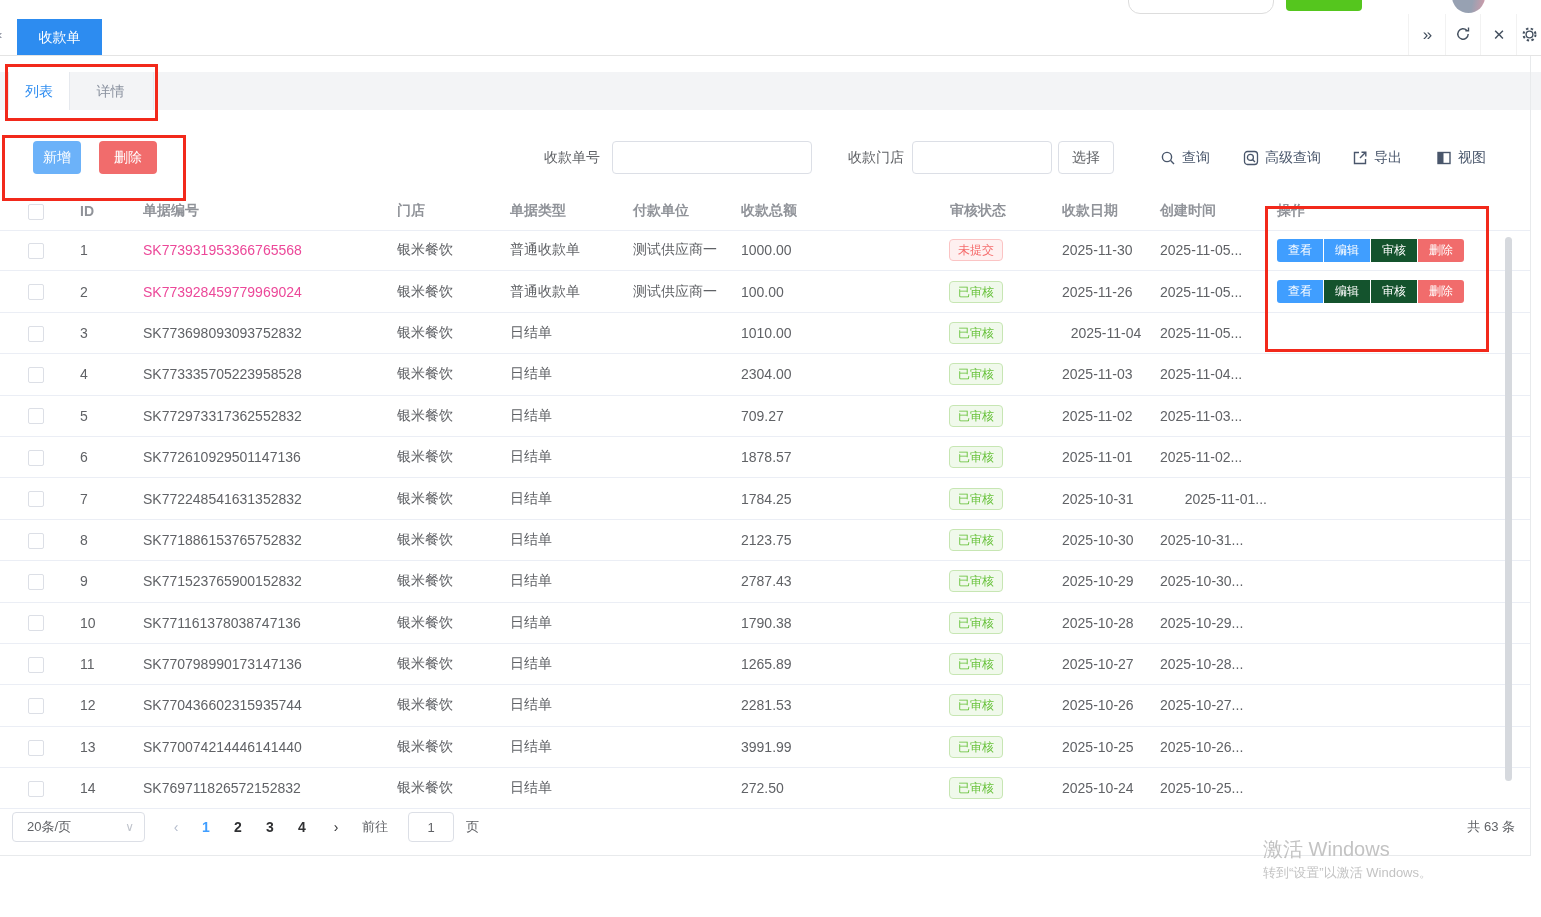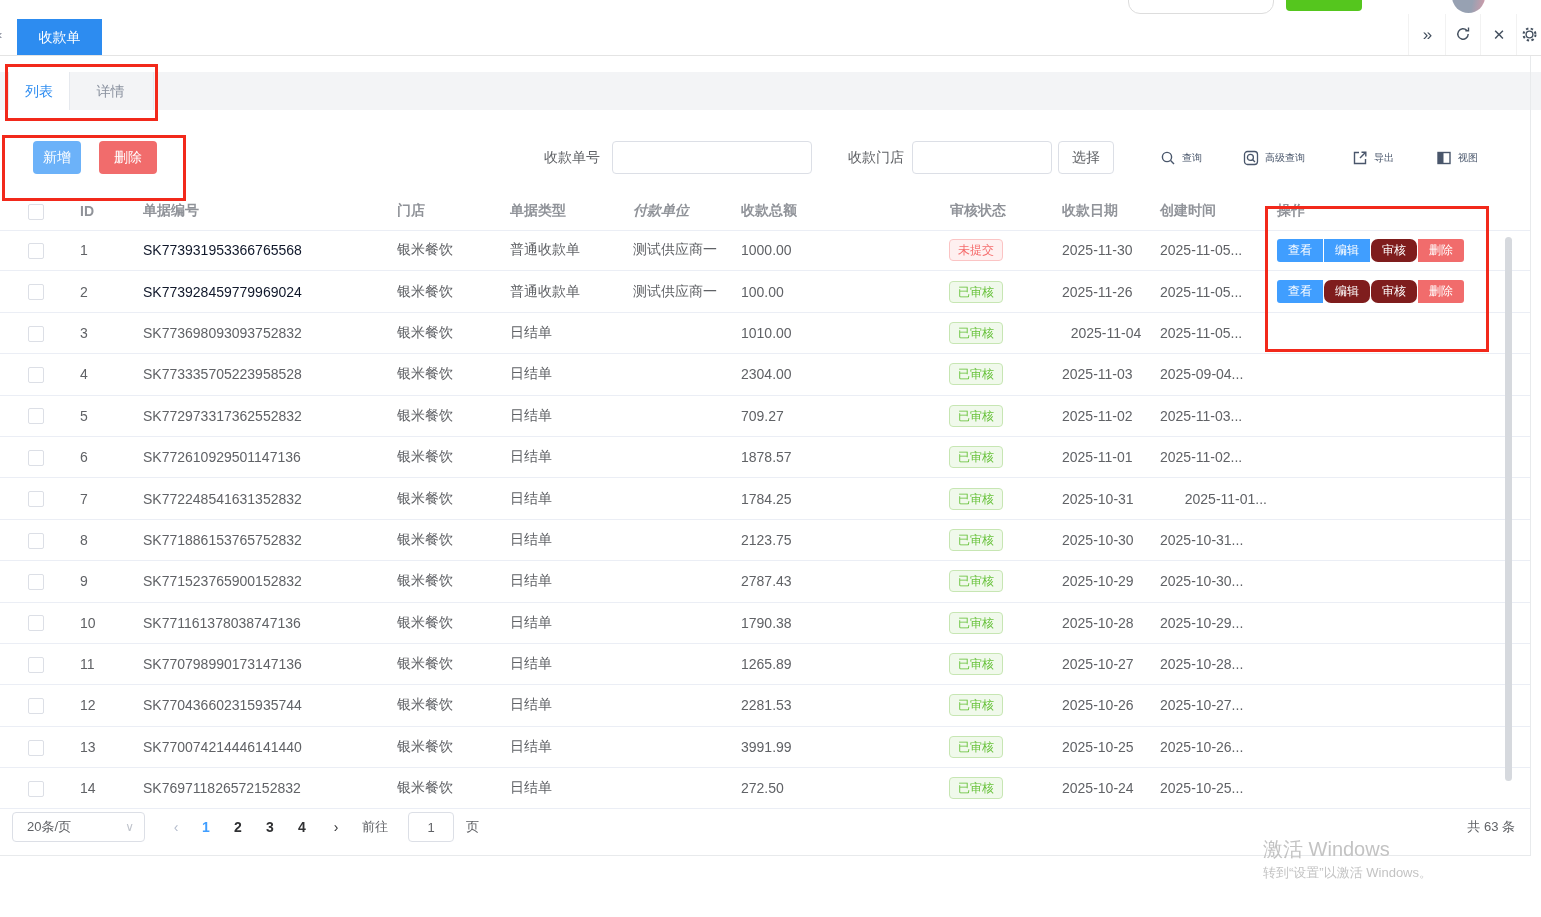--- a/index.html
+++ b/index.html
@@ -42,43 +42,43 @@
   #lbl-receipt{left:480px;width:120px;}
   #lbl-store{left:824px;width:80px;}
   .finput{top:141px;height:33px;border:1px solid #dcdfe6;border-radius:4px;background:#fff;
     box-sizing:border-box;padding:0 10px;font-size:14px;color:#606266;outline:none;
     font-family:"Liberation Sans","DejaVu Sans",sans-serif;}
   #inp-receipt{left:612px;width:200px;}
   #inp-store{left:912px;width:140px;}
   #btn-select{left:1058px;top:141px;width:56px;height:33px;line-height:31px;background:#fff;
     border:1px solid #dcdfe6;color:#606266;}
   .linkbtn{top:141px;height:33px;display:flex;align-items:center;gap:6px;color:#49566b;
-    cursor:pointer;font-size:10px;}
+    cursor:pointer;font-size:14px;}
   #act-query{left:1160px;}
   #act-adv{left:1243px;}
   #act-export{left:1352px;}
   #act-view{left:1436px;}
   
   #thead{left:0;top:192px;width:1530px;height:38px;display:flex;align-items:center;
     border-bottom:1px solid #ebeef5;color:#909399;font-weight:700;}
   .hcell,.tcell{box-sizing:border-box;padding-left:10px;white-space:nowrap;overflow:hidden;flex:0 0 auto;}
   #tbody{left:0;top:230px;width:1530px;height:580px;overflow:hidden;}
   .trow{display:flex;align-items:center;height:41.4px;border-bottom:1px solid #ebeef5;box-sizing:border-box;}
   .ckcell{flex:0 0 auto;box-sizing:border-box;}
   .checkbox{display:inline-block;width:14px;height:14px;border:1px solid #dcdfe6;border-radius:2px;
     background:#fff;margin-left:28px;vertical-align:middle;cursor:pointer;}
-  .link{color:#0f172a;cursor:pointer;}
+  .link{color:#ec4899;cursor:pointer;}
   .badge{display:inline-block;margin-left:9px;padding:0 8px;height:22px;line-height:20px;
     border:1px solid;border-radius:4px;font-size:12px;box-sizing:border-box;}
   .badge.pending{color:#f56c6c;background:#fef0f0;border-color:#fbc4c4;}
   .badge.approved{color:#67c23a;background:#f0f9eb;border-color:#c7e6b3;}
   .ops{display:inline-flex;gap:1px;margin-left:10px;}
   .opbtn{height:23px;line-height:23px;padding:0 11px;font-size:12px;color:#fff;cursor:pointer;}
   .opbtn.primary{background:#409eff;}
-  .opbtn.light{background:#7f1d1d;border-radius:7px;}
+  .opbtn.light{background:#14532d;}
   .opbtn.danger{background:#f16c6c;}
   .ops .opbtn:first-child{border-radius:3px 0 0 3px;}
   .ops .opbtn:last-child{border-radius:0 3px 3px 0;}
   #page-size{left:12px;top:812px;width:133px;height:30px;border:1px solid #dcdfe6;border-radius:4px;
     background:#fff;box-sizing:border-box;line-height:28px;padding-left:14px;font-size:13px;
     color:#606266;cursor:pointer;}
   #page-size .chev{position:absolute;right:10px;top:0;color:#c0c4cc;font-size:12px;}
   .pgitem{top:812px;height:30px;line-height:30px;text-align:center;cursor:pointer;
     color:#303133;font-size:14px;}
   #pg-prev{left:166px;width:20px;color:#b4bccc;}
@@ -182,21 +182,21 @@
   </span>
   <span>视图</span>
 </div>
 
 <div class="abs" id="thead">
     <div class="ckcell" style="width: 70px;"><span class="checkbox"></span></div>
     <div class="hcell" style="width: 63px;">ID</div>
     <div class="hcell" style="width: 254px;">单据编号</div>
     <div class="hcell" style="width: 113px;">门店</div>
     <div class="hcell" style="width: 123px;">单据类型</div>
-    <div class="hcell" style="width: 108px; font-style: italic;">付款单位</div>
+    <div class="hcell" style="width: 108px;">付款单位</div>
     <div class="hcell" style="width: 209px;">收款总额</div>
     <div class="hcell" style="width: 112px;">审核状态</div>
     <div class="hcell" style="width: 98px;">收款日期</div>
     <div class="hcell" style="width: 117px;">创建时间</div>
     <div class="hcell" style="width: 263px;">操作</div>
   </div>
 <div class="abs" id="tbody">
     <div class="trow">
       <div class="ckcell" style="width: 70px;"><span class="checkbox"></span></div>
       <div class="tcell" style="width: 63px;">1</div>
@@ -249,21 +249,21 @@
     <div class="trow">
       <div class="ckcell" style="width: 70px;"><span class="checkbox"></span></div>
       <div class="tcell" style="width: 63px;">4</div>
       <div class="tcell" style="width: 254px;"><span>SK773335705223958528</span></div>
       <div class="tcell" style="width: 113px;">银米餐饮</div>
       <div class="tcell" style="width: 123px;">日结单</div>
       <div class="tcell" style="width: 108px;"></div>
       <div class="tcell" style="width: 209px;">2304.00</div>
       <div class="tcell" style="width: 112px; padding-left: 0px;"><span class="badge approved">已审核</span></div>
       <div class="tcell" style="width: 98px;">2025-11-03</div>
-      <div class="tcell" style="width: 117px;">2025-09-04...</div>
+      <div class="tcell" style="width: 117px;">2025-11-04...</div>
       <div class="tcell" style="width: 263px; padding-left: 0px;"></div>
     </div>
     <div class="trow">
       <div class="ckcell" style="width: 70px;"><span class="checkbox"></span></div>
       <div class="tcell" style="width: 63px;">5</div>
       <div class="tcell" style="width: 254px;"><span>SK772973317362552832</span></div>
       <div class="tcell" style="width: 113px;">银米餐饮</div>
       <div class="tcell" style="width: 123px;">日结单</div>
       <div class="tcell" style="width: 108px;"></div>
       <div class="tcell" style="width: 209px;">709.27</div>

